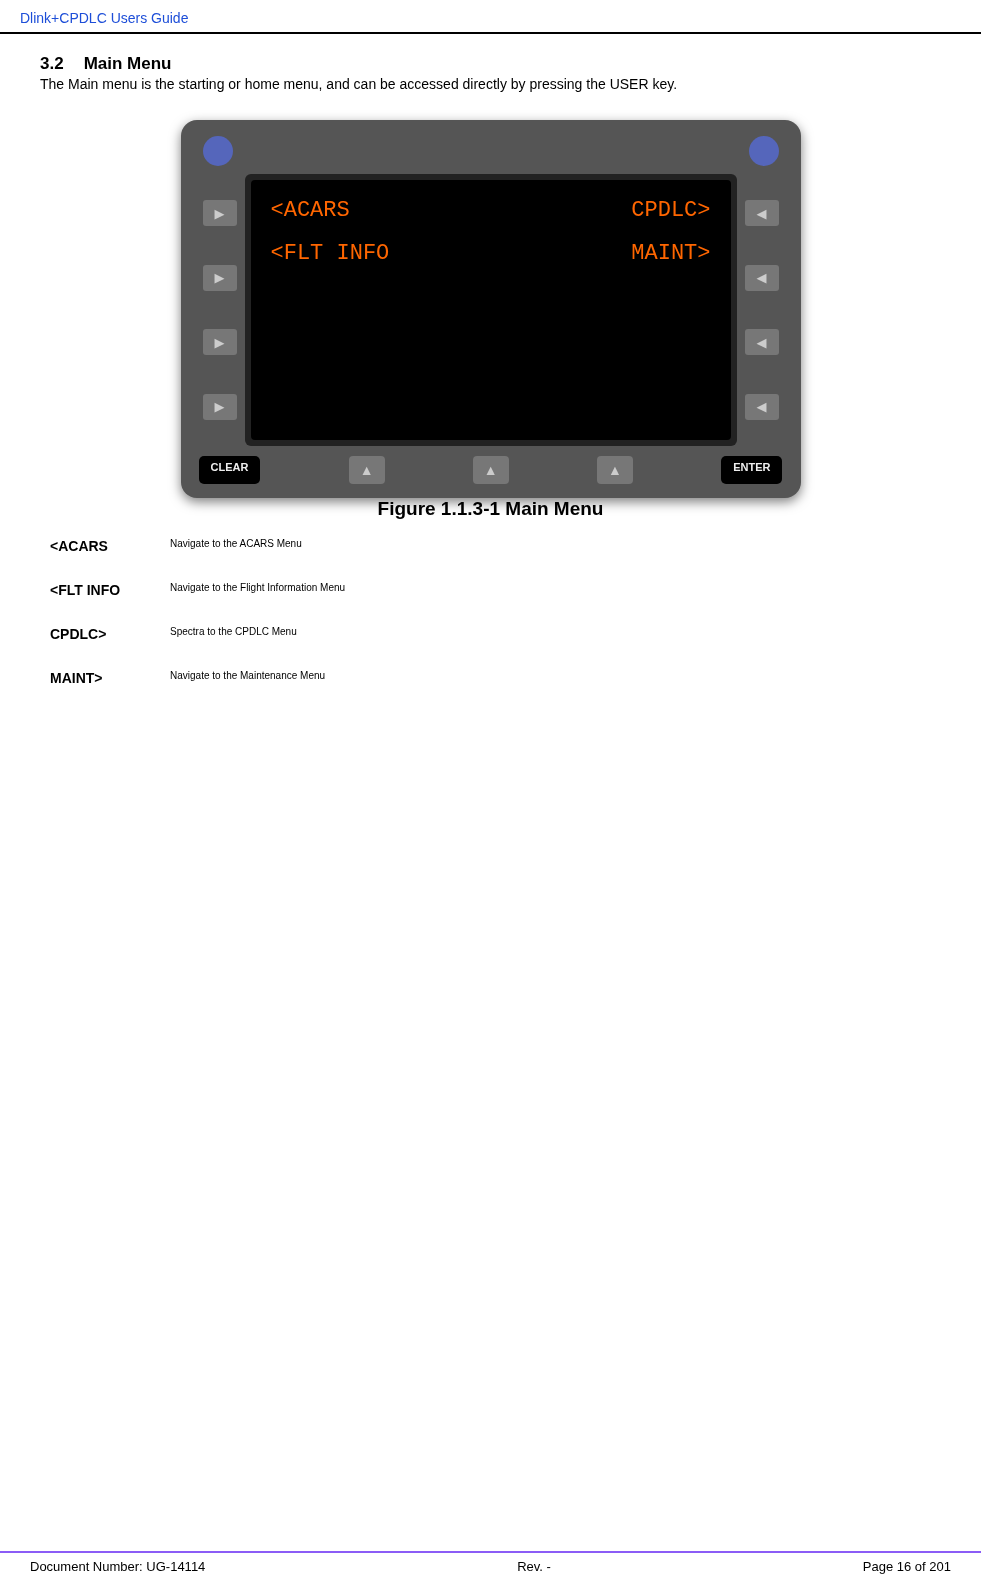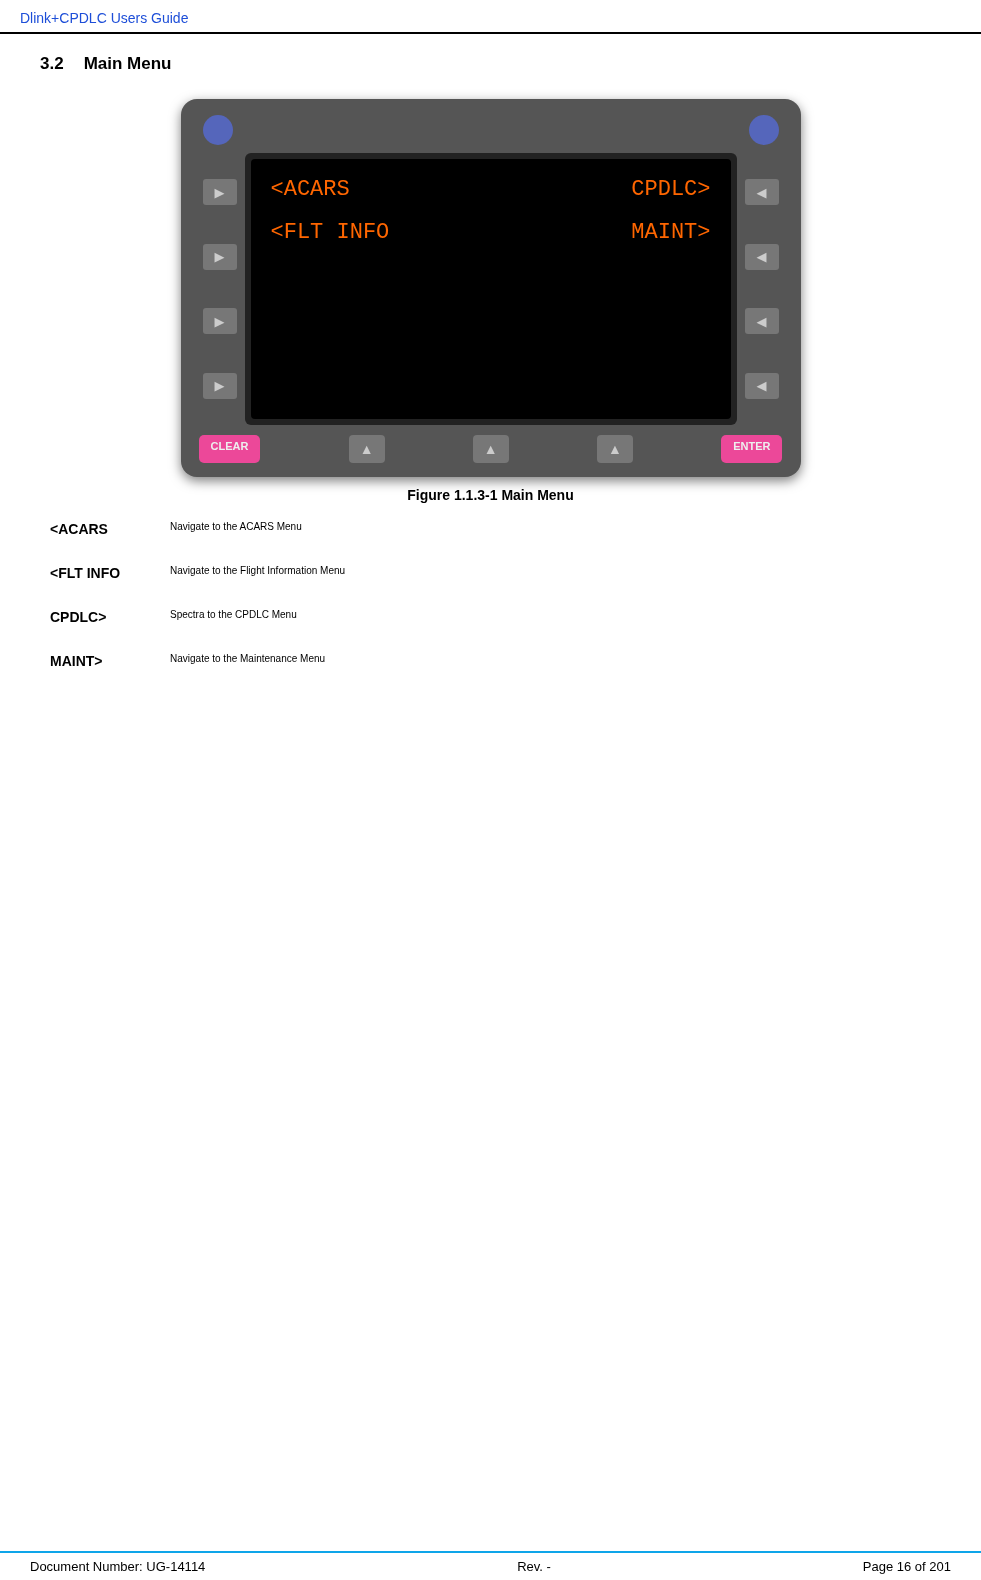--- a/index.html
+++ b/index.html
@@ -135,21 +135,21 @@
     }
 
     
     .bottom-btns {
       display: flex;
       justify-content: space-between;
       margin-top: 10px;
       padding: 0 4px;
     }
     .bottom-btn {
-      background: #ec4899;
+      background: #000000;
       border-radius: 5px;
       padding: 5px 12px;
       font-size: 11px;
       color: #eee;
       font-weight: bold;
       text-transform: uppercase;
       cursor: pointer;
       min-width: 54px;
       text-align: center;
     }
@@ -160,24 +160,23 @@
       height: 28px;
       display: flex;
       align-items: center;
       justify-content: center;
       font-size: 14px;
       color: #ccc;
     }
 
     
     .figure-caption {
-      font-size: 14px;
+      font-size: 19px;
       font-weight: bold;
       text-align: center;
-      margin-top: 10px;
     }
 
     
     .def-list {
       margin-top: 18px;
       padding-left: 10px;
     }
     .def-item {
       display: flex;
       flex-direction: row;
@@ -192,21 +191,21 @@
     .def-desc {
       font-size: 10px;
     }
 
     
     .footer {
       position: absolute;
       bottom: 0;
       left: 0;
       right: 0;
-      border-top: 2px solid #0ea5e9;
+      border-top: 2px solid #8b5cf6;
       display: flex;
       justify-content: space-between;
       padding: 6px 30px;
       font-size: 13px;
     }
 
     
     .logo-svg {
       display: flex;
       align-items: center;
@@ -248,20 +247,21 @@
 <div class="header">
   <div class="header-title">Dlink+CPDLC Users Guide</div>
 </div>
 
 <div class="content">
 
   <div class="section-heading">
     <span class="section-num">3.2</span><span>Main Menu</span>
   </div>
 
+  <p class="intro-text">The Main menu is the starting or home menu, and can be accessed directly by pressing the USER key.</p>
 
   <div class="figure-container">
     <div class="device">
 
       <div style="display:flex; justify-content:space-between; margin-bottom:8px; padding:0 8px;">
         <div class="side-btn-round" style="width:30px;height:30px;background:#5566bb;border-radius:50%;"></div>
         <div class="side-btn-round" style="width:30px;height:30px;background:#5566bb;border-radius:50%;"></div>
       </div>
 
       <div class="device-inner">

